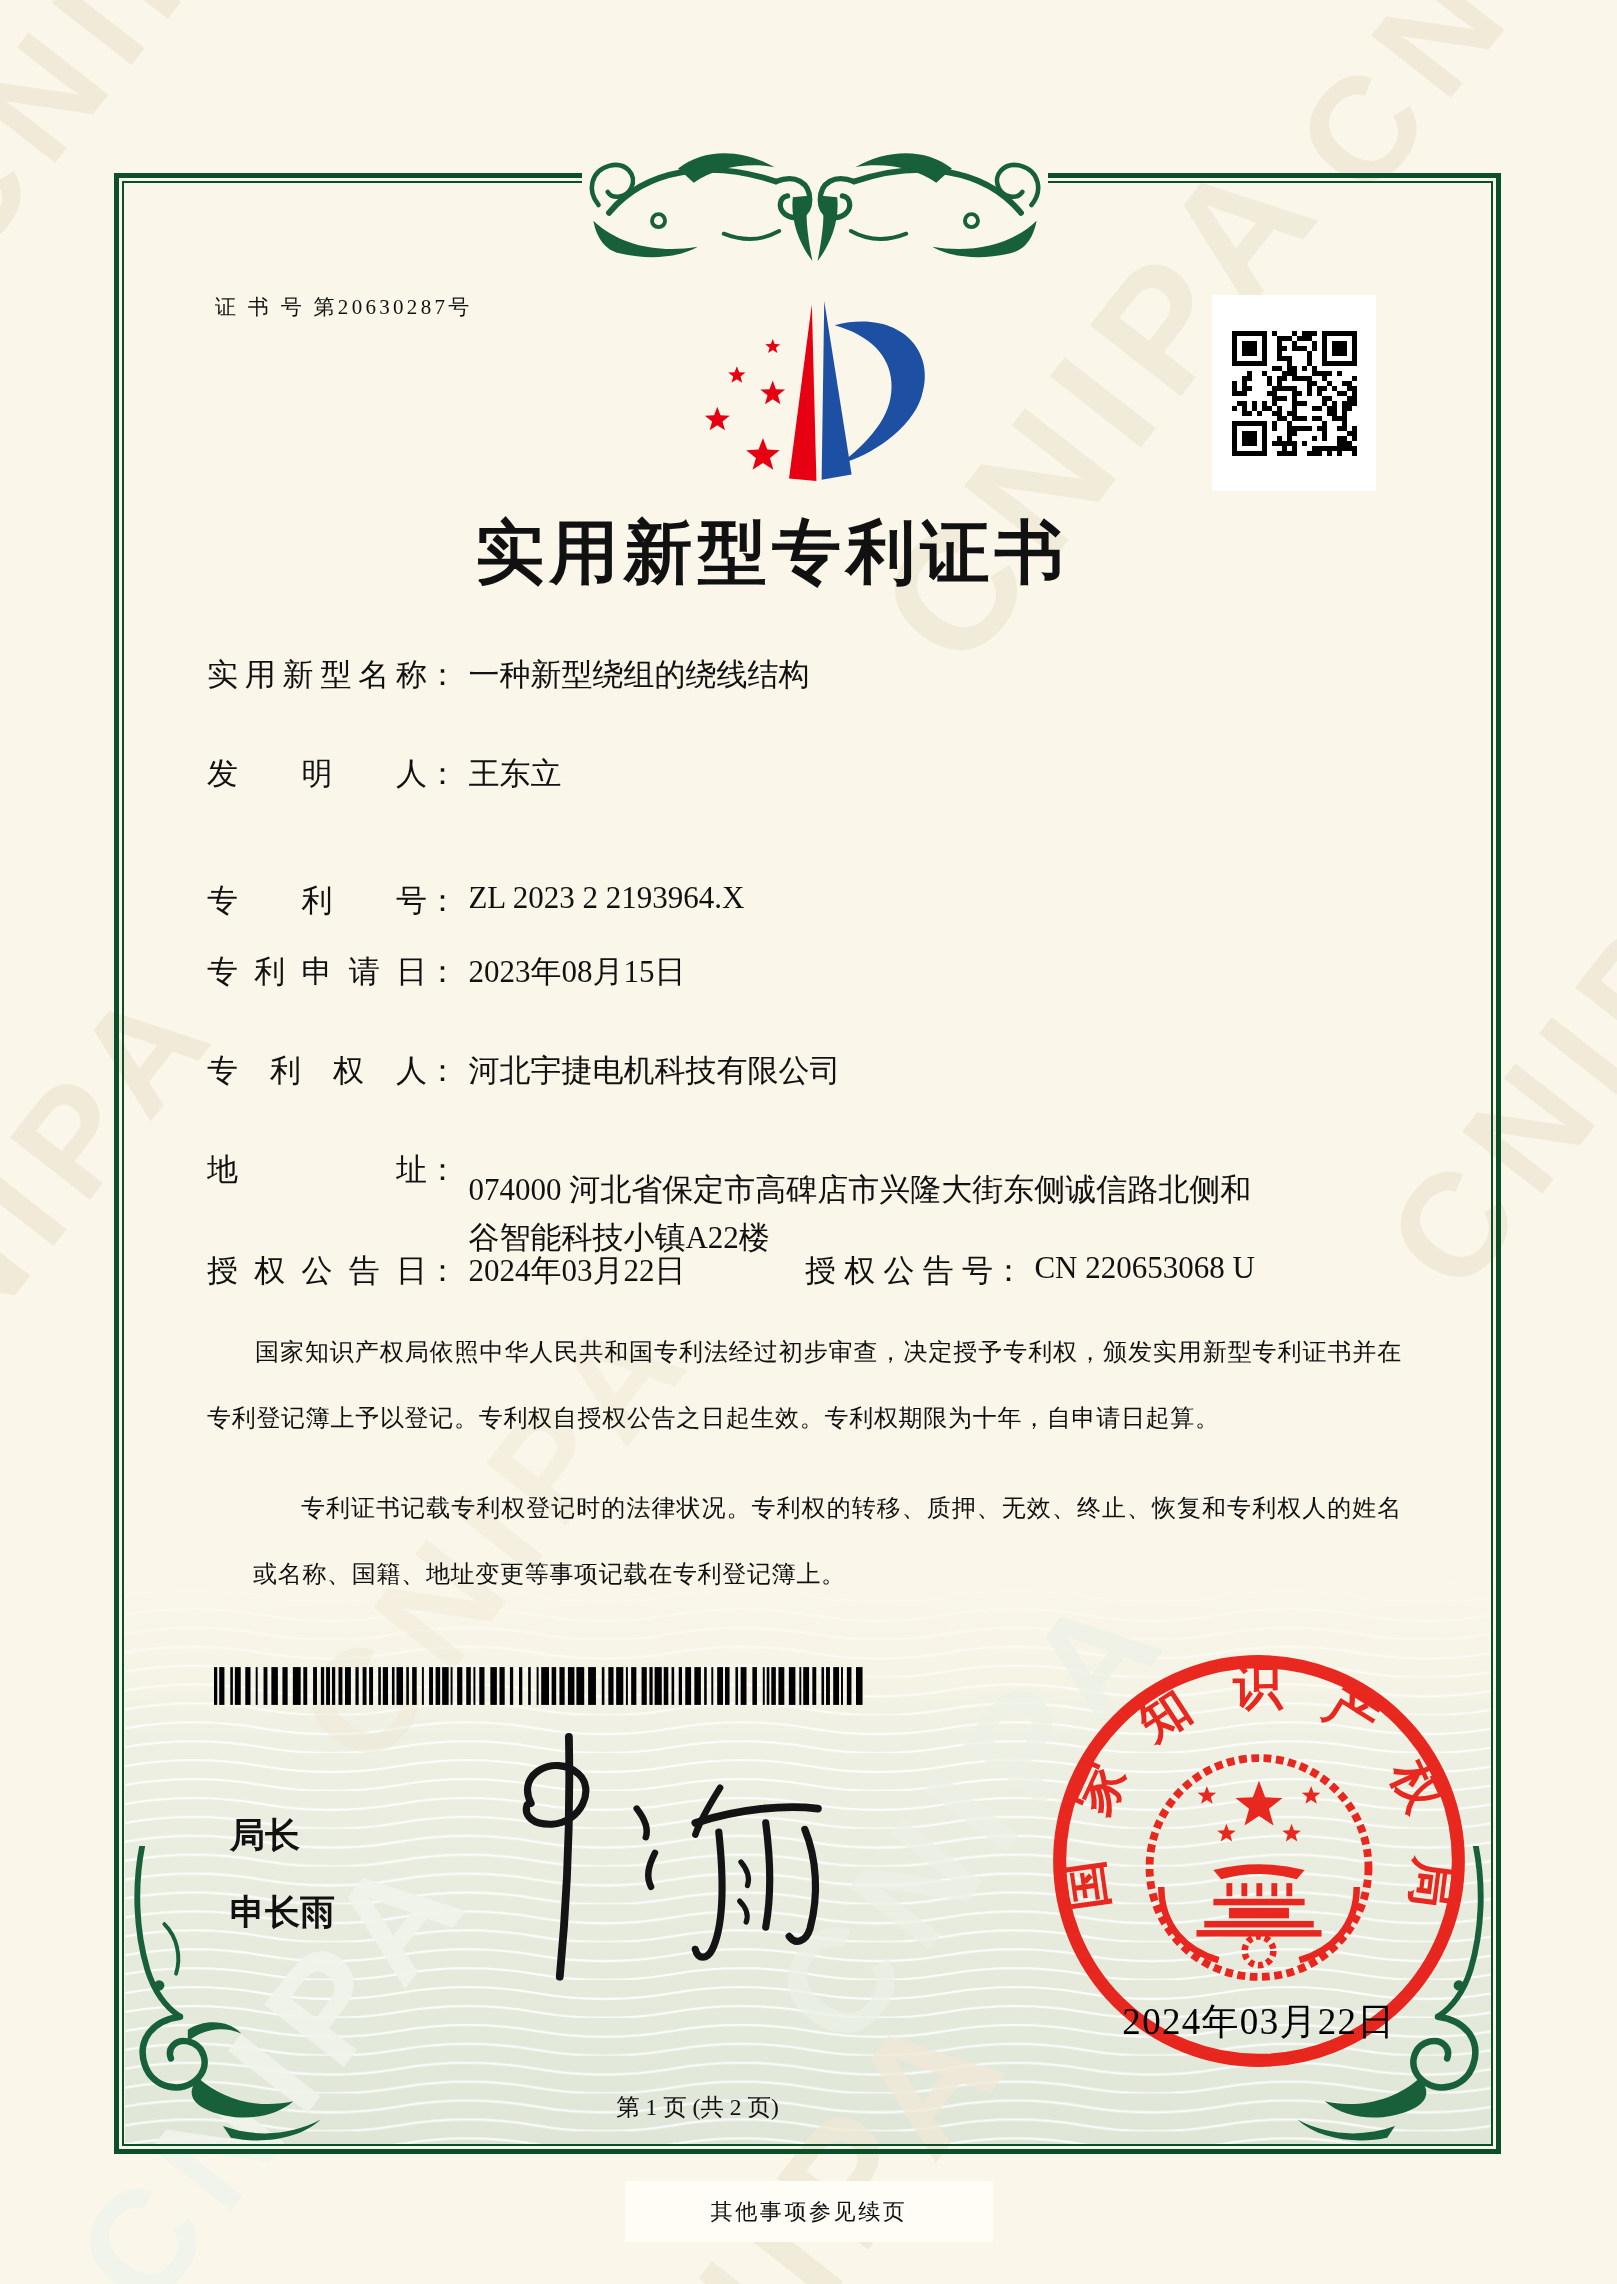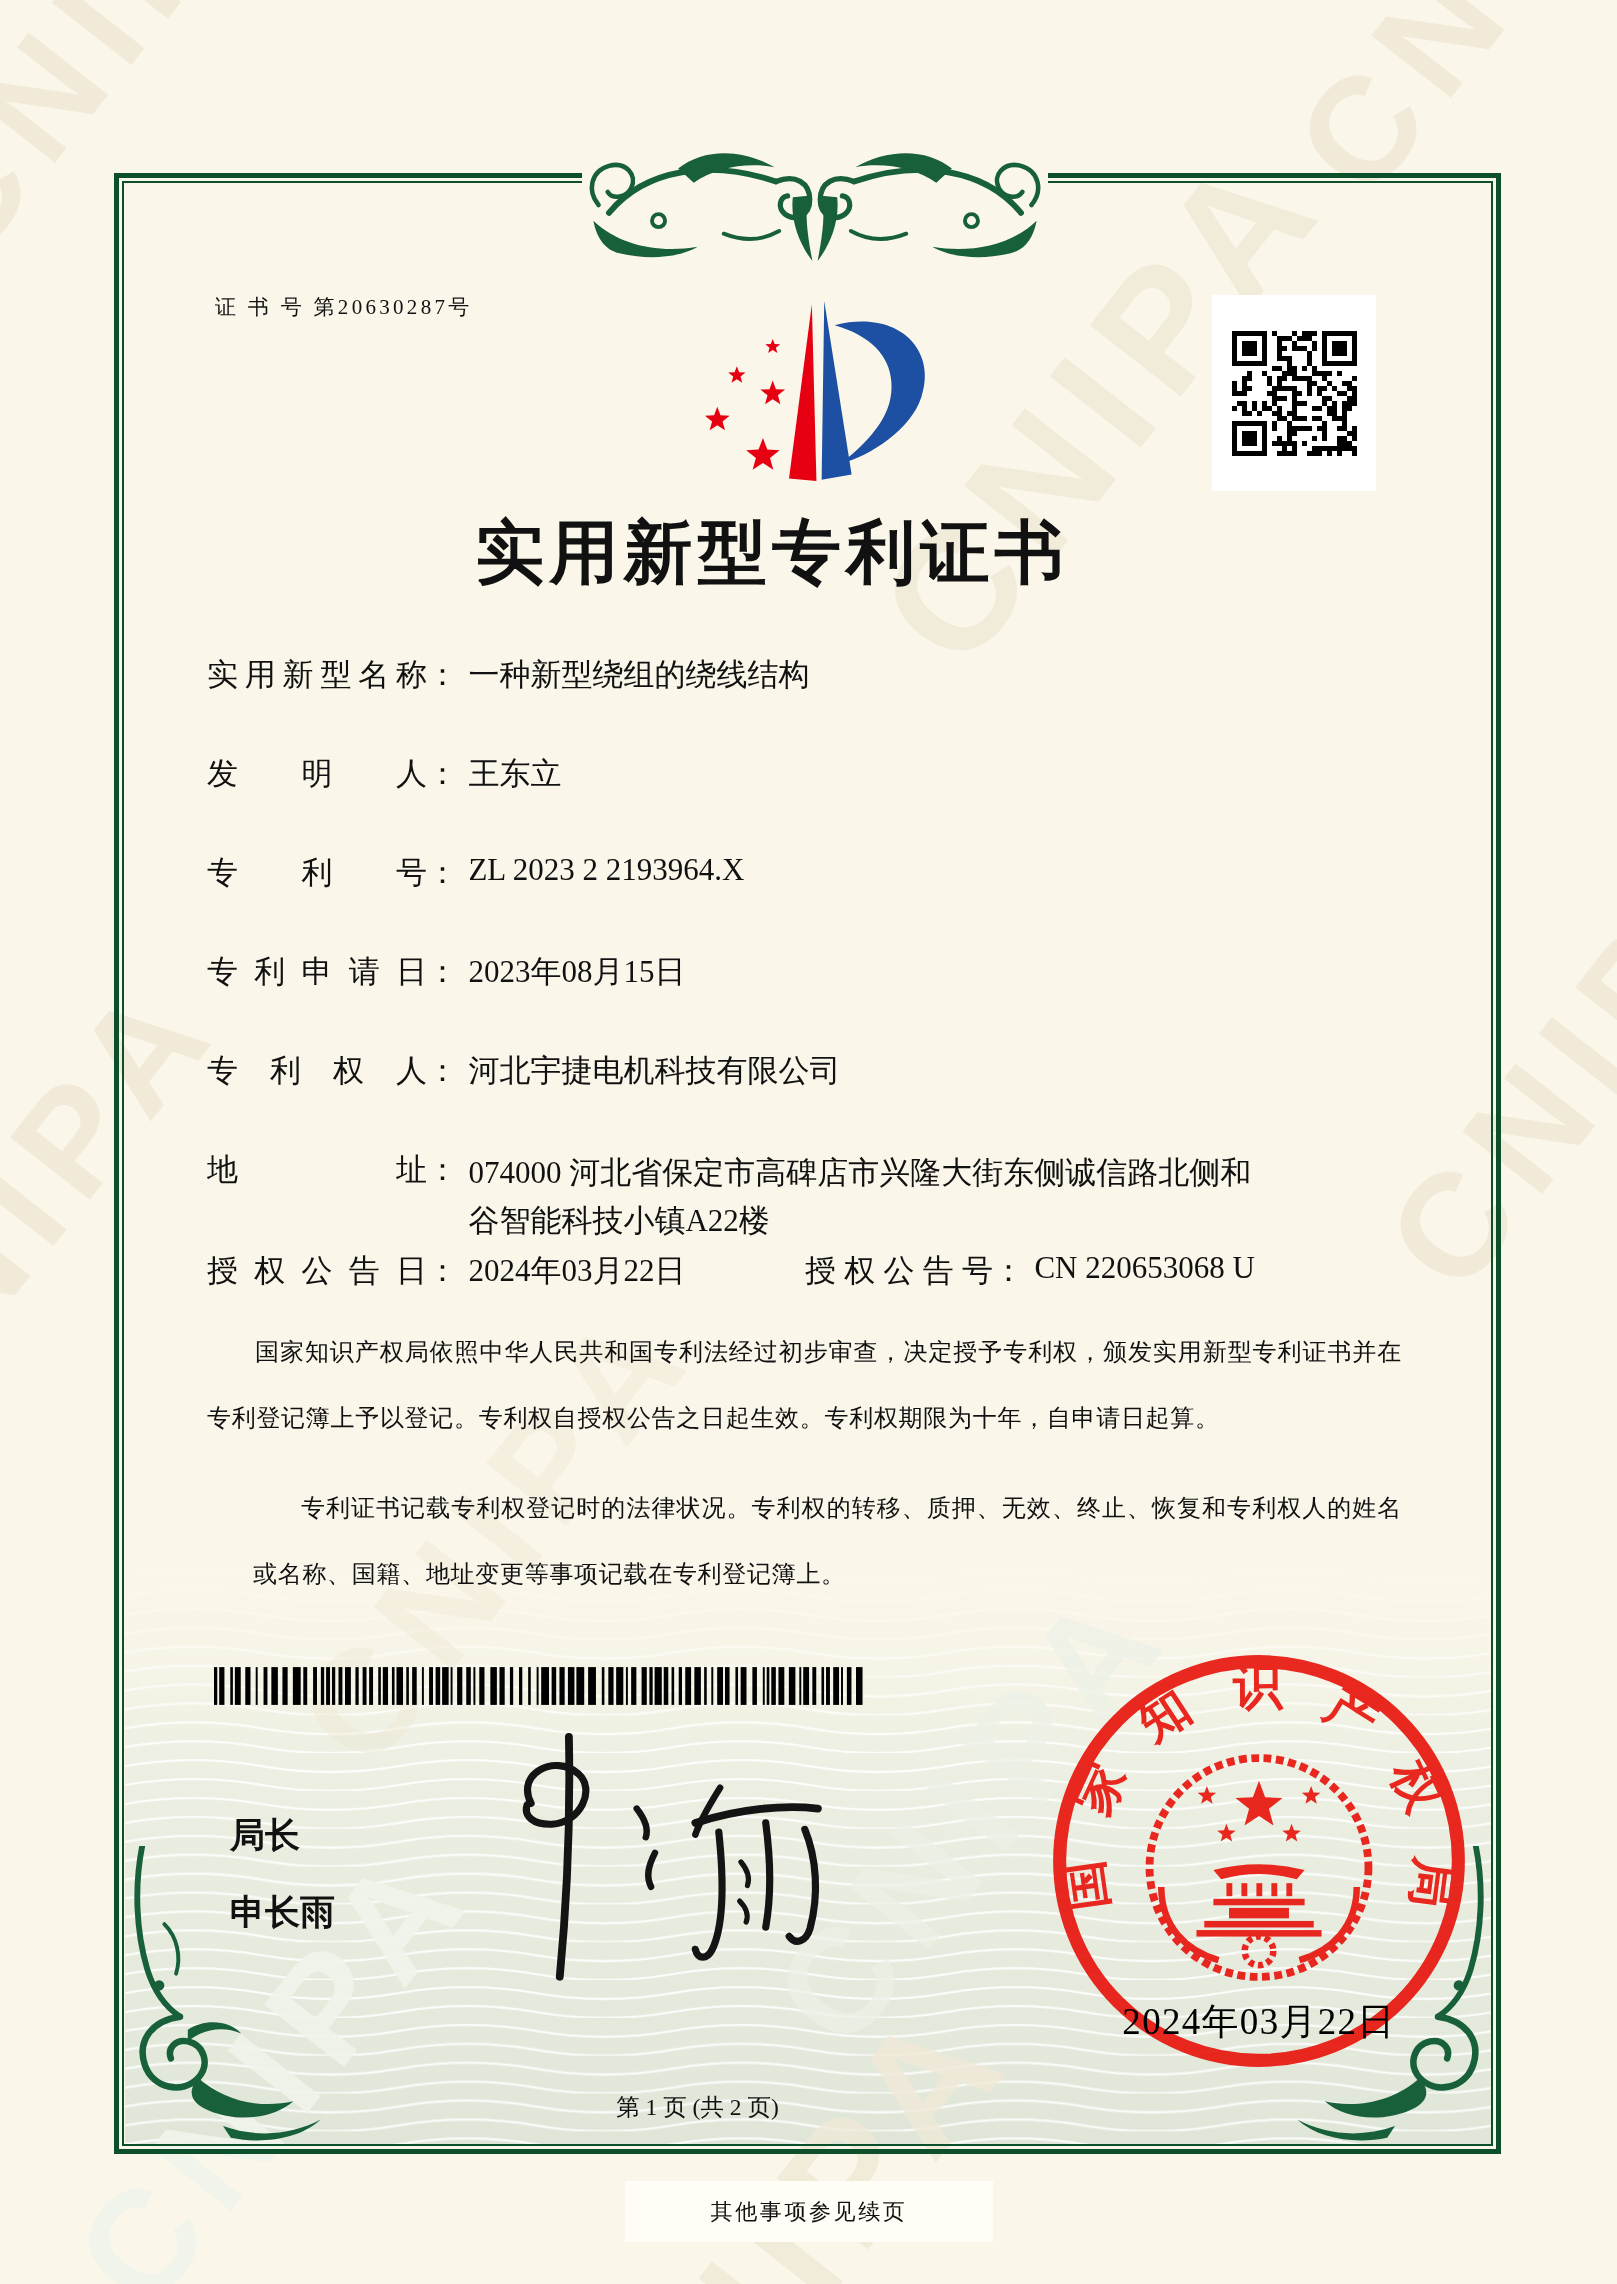--- a/index.html
+++ b/index.html
@@ -35,21 +35,21 @@
   #logo{left:701px;top:273px;z-index:7;}
   #qrbox{left:1212px;top:295px;width:164px;height:196px;background:#fff;z-index:7;
     display:flex;align-items:center;justify-content:center;}
   #title{left:0;top:507px;width:1544px;text-align:center;font-size:69px;font-weight:bold;
     letter-spacing:5.2px;z-index:7;}
   
   .row{position:absolute;left:207px;font-size:31px;z-index:7;white-space:nowrap;}
   .flabel{display:inline-block;width:220px;text-align:justify;text-align-last:justify;
     text-justify:inter-character;vertical-align:top;}
   .fcolon{vertical-align:top;}
-  .fvalue{margin-left:10.4px;vertical-align:top;}
+  .fvalue{margin-left:10.4px;vertical-align:top;margin-top:17px;}
   .fvalue.addr{display:inline-block;width:792px;white-space:normal;line-height:48px;}
   .grant-right{position:absolute;left:598px;top:0;white-space:nowrap;}
   .flabel.short{width:188px;}
   
   #paras{left:207px;top:1319px;width:1195px;z-index:7;font-size:24px;line-height:66px;
     letter-spacing:0.7px;text-align:justify;}
   #paras p{margin:0;text-indent:2em;}
   #paras p + p{margin-top:23.5px;margin-left:46px;}
   
   #barcode{left:214px;top:1667px;z-index:7;}
@@ -380,21 +380,21 @@
   </div>
 
   <div id="title" class="abs">实用新型专利证书</div>
 
   <div class="row" style="top:654px">
     <span class="flabel">实用新型名称</span><span class="fcolon">：</span><span class="fvalue">一种新型绕组的绕线结构</span>
   </div>
   <div class="row" style="top:753px">
     <span class="flabel">发明人</span><span class="fcolon">：</span><span class="fvalue">王东立</span>
   </div>
-  <div class="row" style="top:852px">
+  <div class="row" style="top:880px">
     <span class="flabel">专利号</span><span class="fcolon">：</span><span class="fvalue">ZL 2023 2 2193964.X</span>
   </div>
   <div class="row" style="top:951px">
     <span class="flabel">专利申请日</span><span class="fcolon">：</span><span class="fvalue">2023年08月15日</span>
   </div>
   <div class="row" style="top:1050px">
     <span class="flabel">专利权人</span><span class="fcolon">：</span><span class="fvalue">河北宇捷电机科技有限公司</span>
   </div>
   <div class="row" style="top:1149px">
     <span class="flabel">地址</span><span class="fcolon">：</span><span class="fvalue addr">074000 河北省保定市高碑店市兴隆大街东侧诚信路北侧和谷智能科技小镇A22楼</span>

